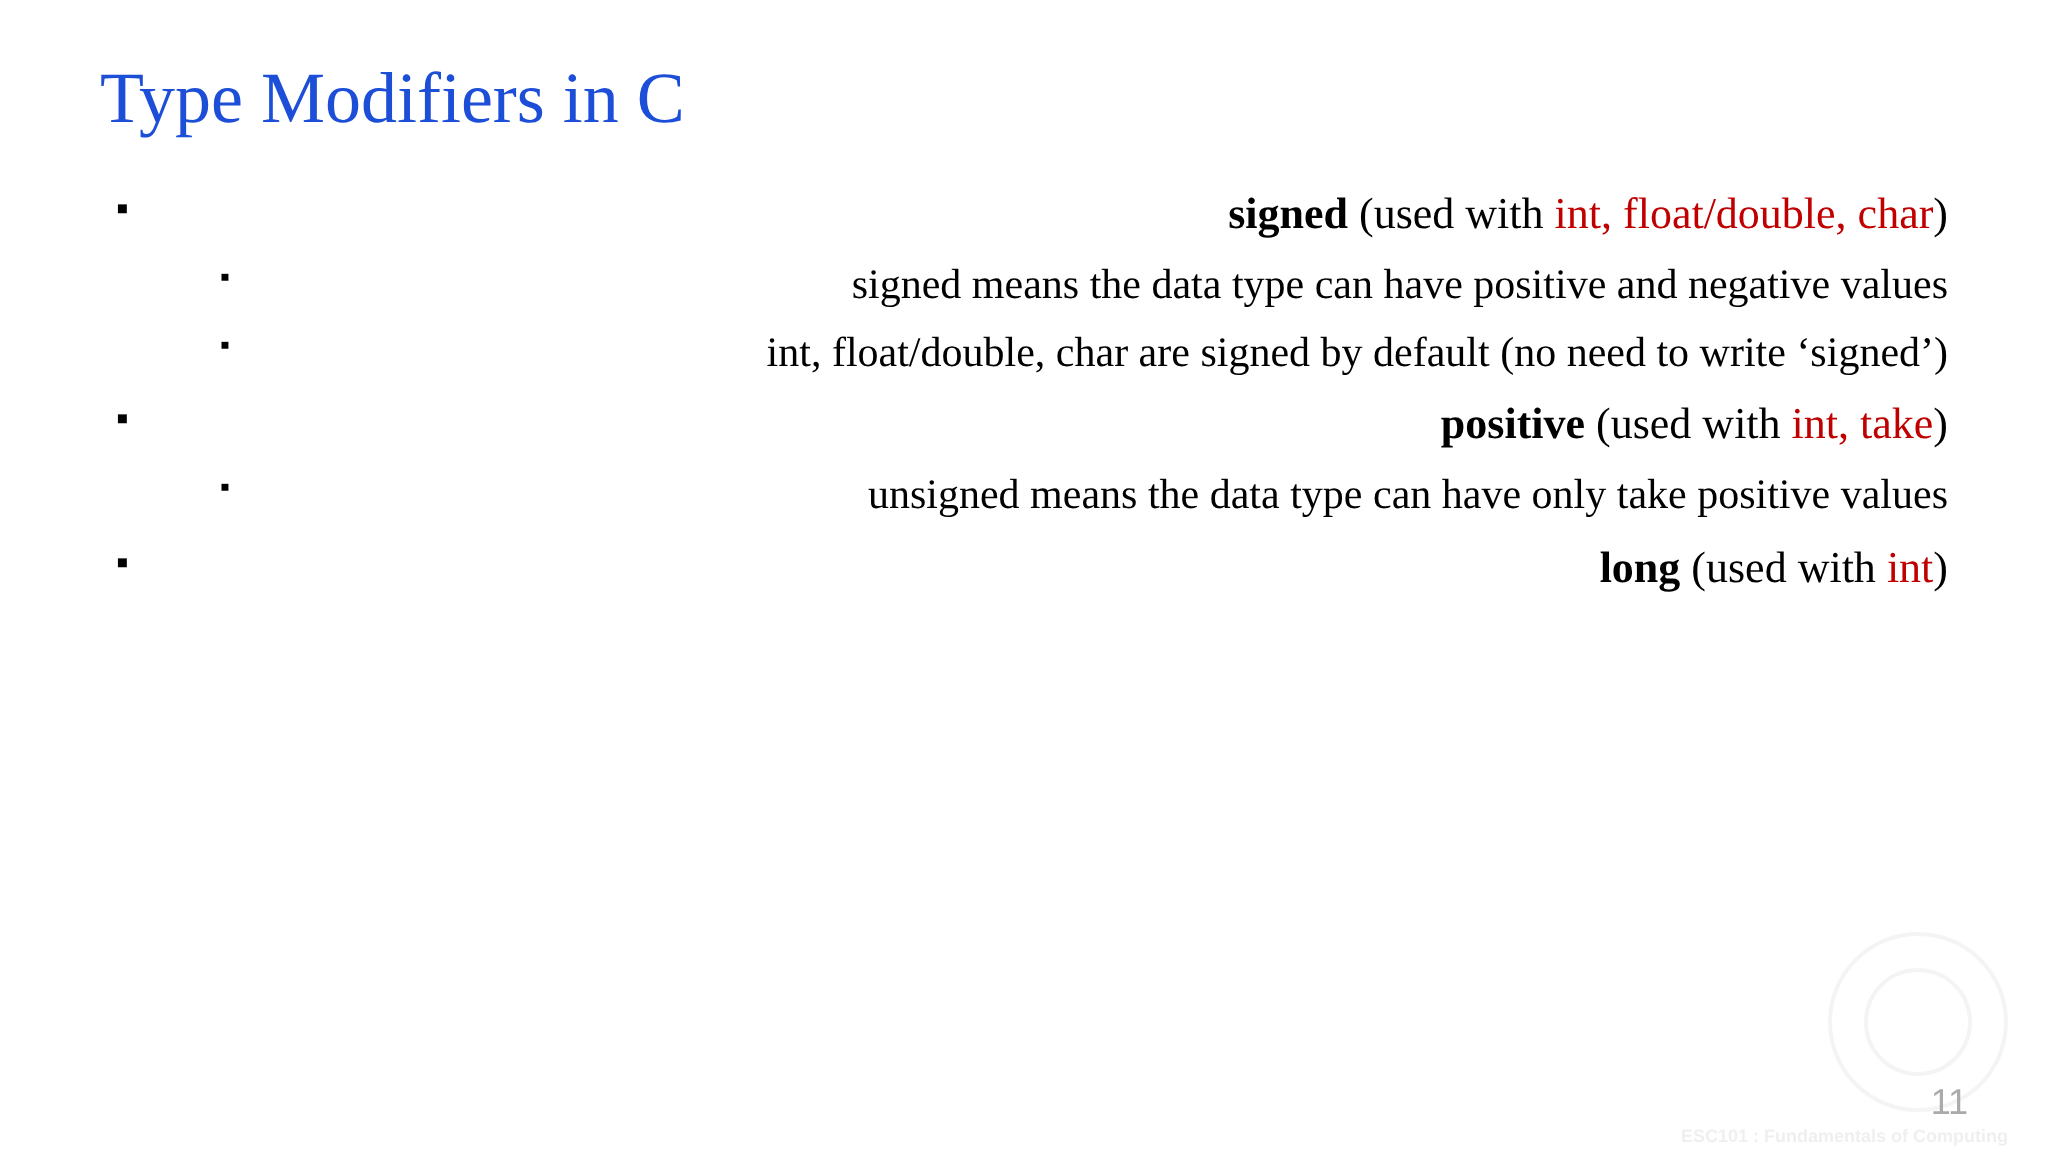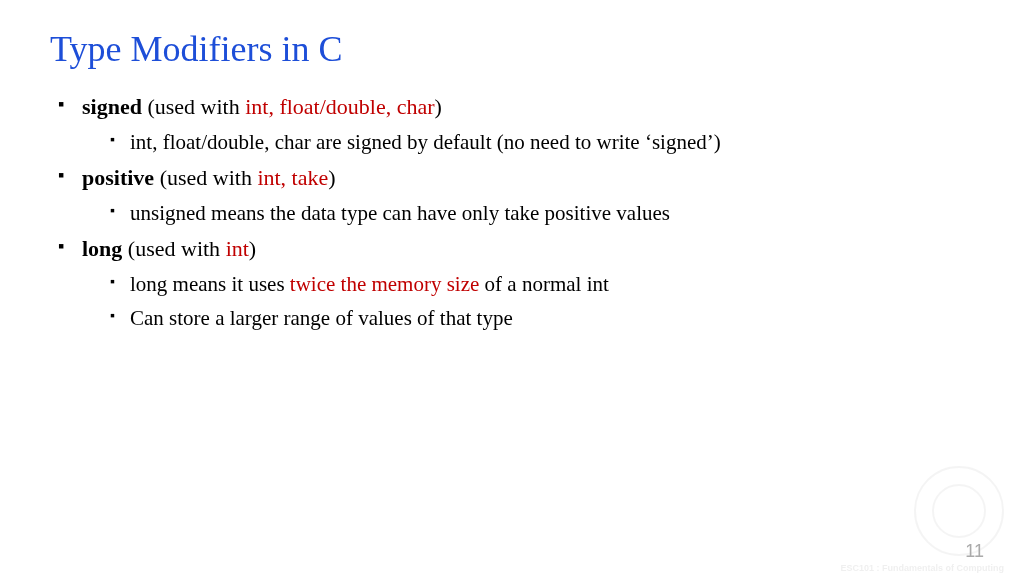--- a/index.html
+++ b/index.html
@@ -22,20 +22,21 @@
     ul.outer {
       list-style: none;
       padding-left: 8px;
     }
     ul.outer > li {
       position: relative;
       padding-left: 24px;
       font-size: 22px;
       line-height: 1.35;
       margin-bottom: 6px;
+      text-align: right;
     }
     ul.outer > li::before {
       content: "▪";
       position: absolute;
       left: 0;
       top: 0;
       font-size: 18px;
       color: #000;
     }
     ul.inner {
@@ -102,34 +103,31 @@
   </style>
 </head>
 <body>
 
 <h1>Type Modifiers in C</h1>
 
 <ul class="outer">
   <li>
     <span class="bold">signed</span><span> (used with </span><span class="red">int, float/double, char</span><span>)</span>
     <ul class="inner">
+      <li>signed means the data type can have positive and negative values</li>
       <li>int, float/double, char are signed by default (no need to write ‘signed’)</li>
     </ul>
   </li>
   <li>
     <span class="bold">positive</span><span> (used with </span><span class="red">int, take</span><span>)</span>
     <ul class="inner">
       <li>unsigned means the data type can have only take positive values</li>
     </ul>
   </li>
   <li>
     <span class="bold">long</span><span> (used with </span><span class="red">int</span><span>)</span>
-    <ul class="inner">
-      <li><span>long means it uses </span><span class="red">twice the memory size</span><span> of a normal int</span></li>
-      <li>Can store a larger range of values of that type</li>
-    </ul>
   </li>
 </ul>
 
 <div class="watermark"></div>
 <div class="wm-text">ESC101 : Fundamentals
 of Computing</div>
 <div class="pagenum">11</div>
 
 </body></html>

